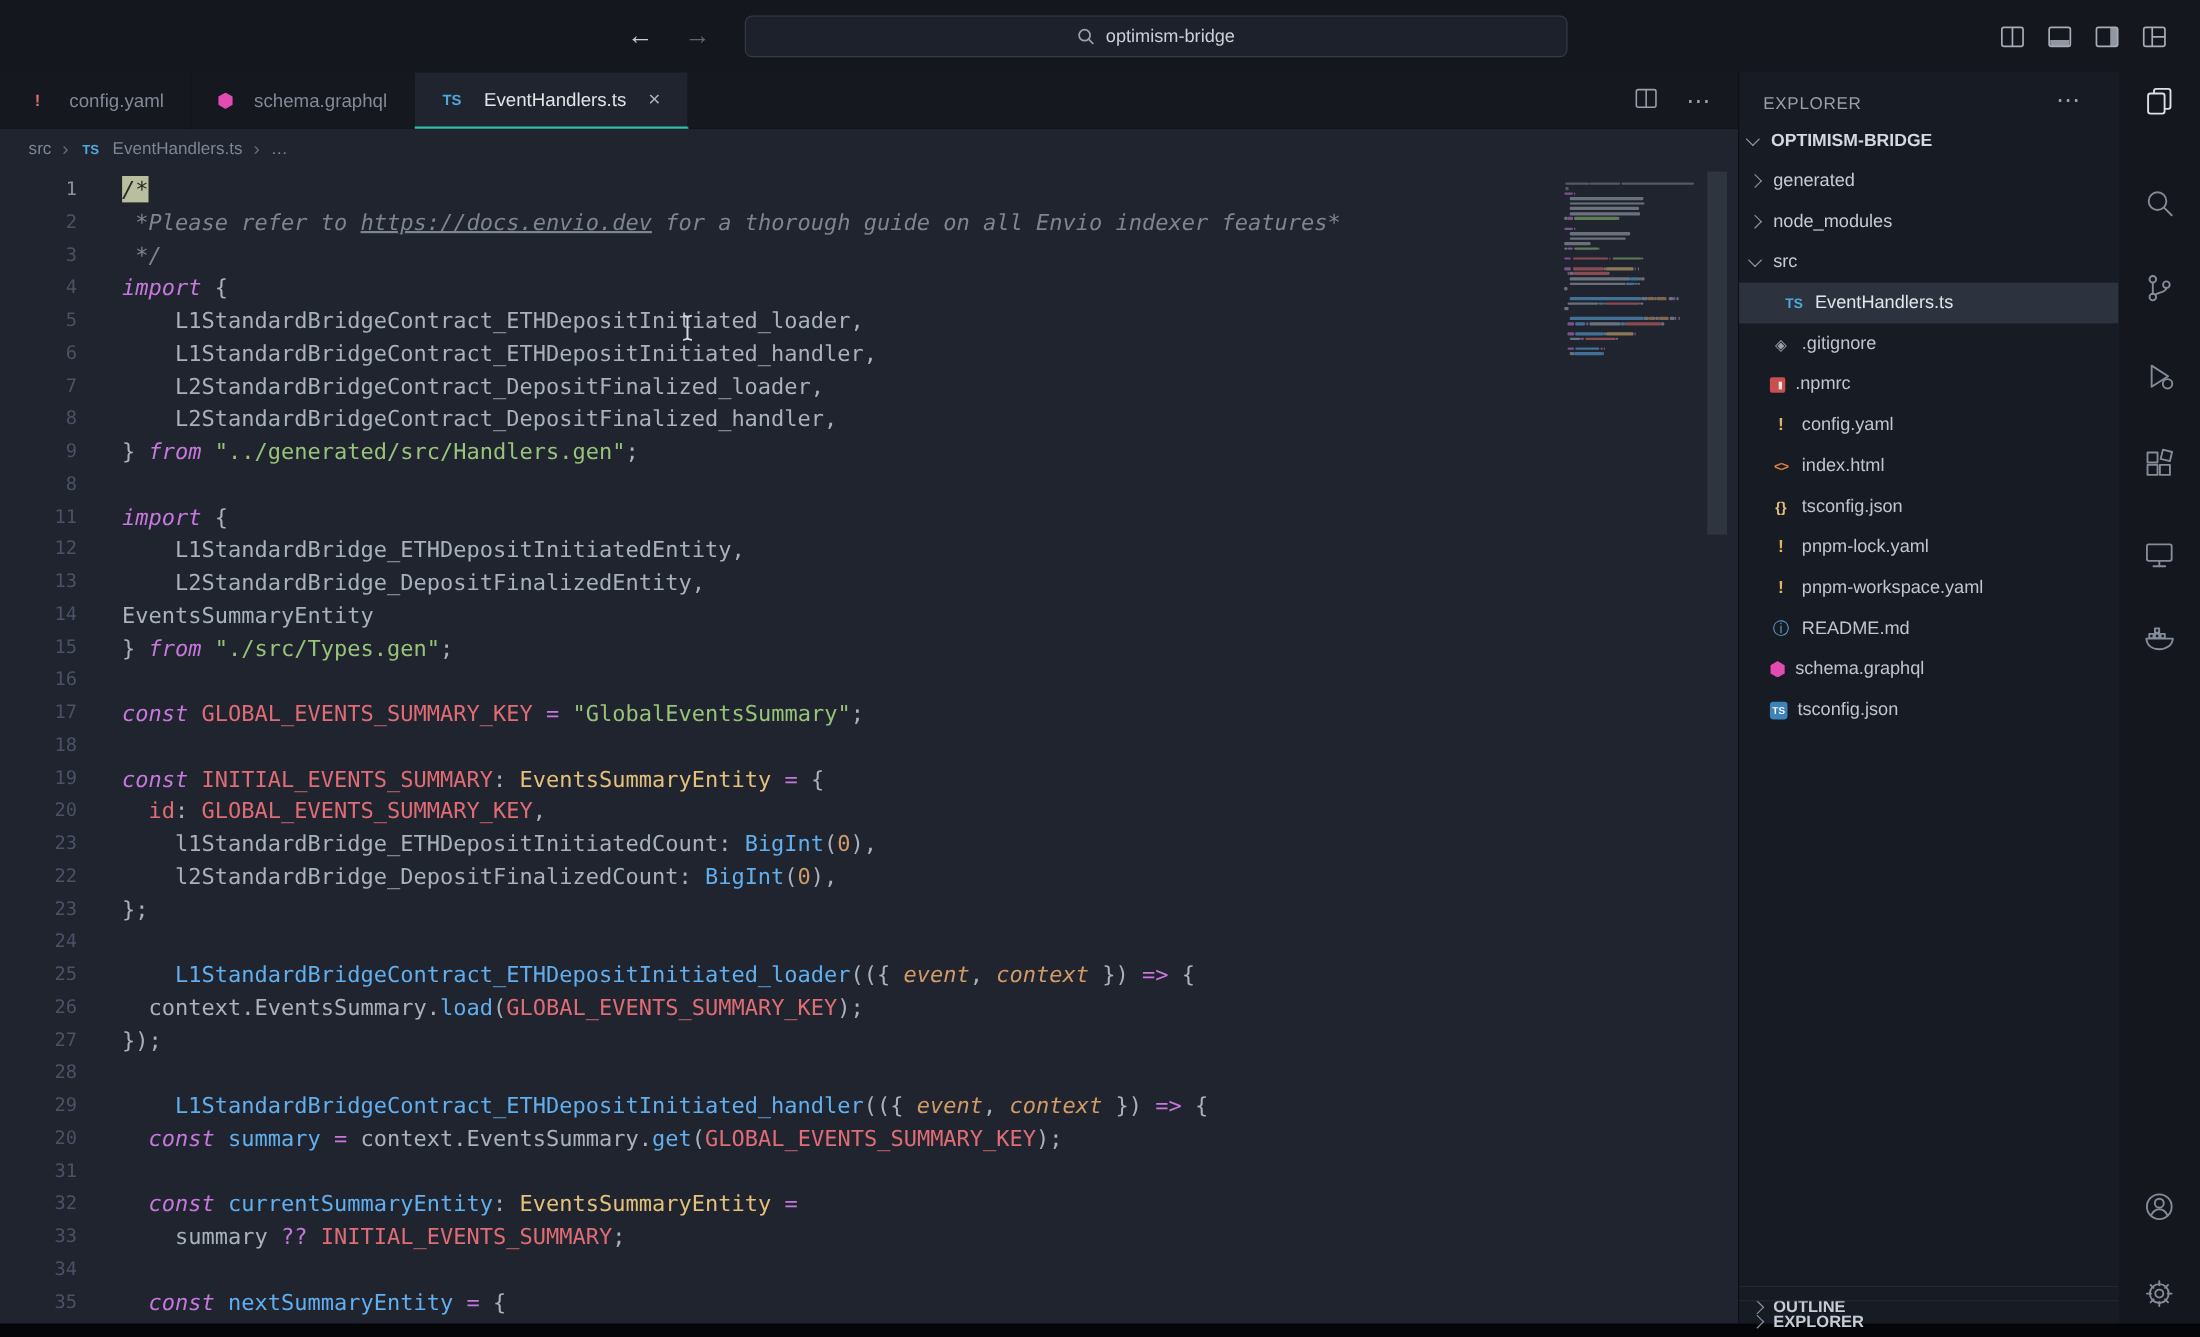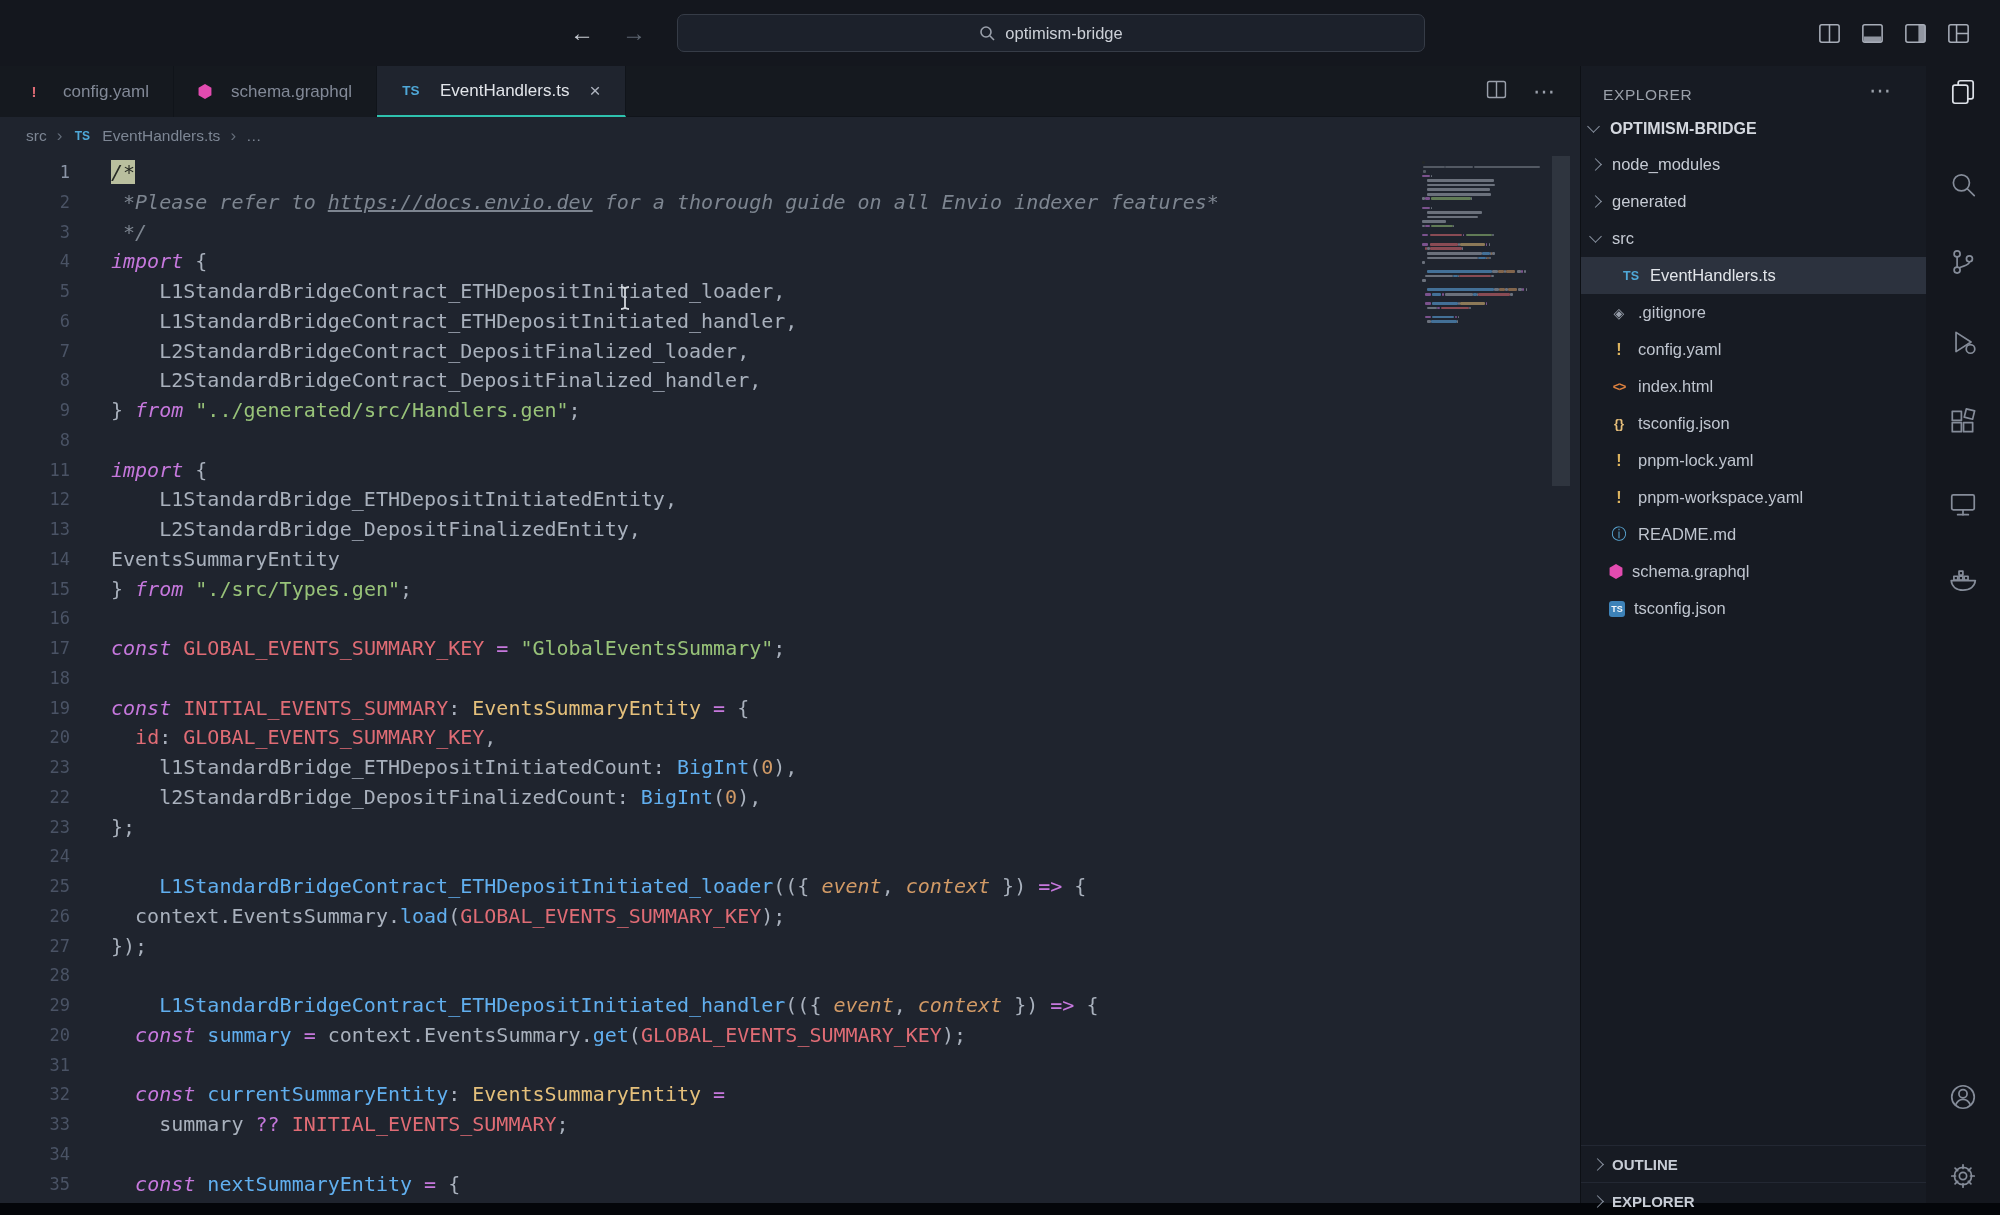--- a/index.html
+++ b/index.html
@@ -341,39 +341,43 @@
       <span>EXPLORER</span>
       <span class="sb-more">⋯</span>
     </div>
     <div class="sb-root">
       <span class="chev down"></span>
       <span>OPTIMISM-BRIDGE</span>
     </div>
     <div class="tree">
         <div class="row folder">
           <span class="chev right"></span>
-          <span class="row-label">node_modules</span>
+          <span class="row-label">generated</span>
         </div>
         <div class="row folder">
           <span class="chev right"></span>
-          <span class="row-label">generated</span>
+          <span class="row-label">node_modules</span>
         </div>
         <div class="row folder">
           <span class="chev down"></span>
           <span class="row-label">src</span>
         </div>
         <div class="row file nested selected">
           <span class="fi fi-ts">TS</span>
           <span class="row-label">EventHandlers.ts</span>
         </div>
         <div class="row file">
           <span class="fi fi-git">◈</span>
           <span class="row-label">.gitignore</span>
         </div>
         <div class="row file">
+          <span class="fi fi-npm"></span>
+          <span class="row-label">.npmrc</span>
+        </div>
+        <div class="row file">
           <span class="fi fi-yaml">!</span>
           <span class="row-label">config.yaml</span>
         </div>
         <div class="row file">
           <span class="fi fi-html">&lt;&gt;</span>
           <span class="row-label">index.html</span>
         </div>
         <div class="row file">
           <span class="fi fi-json">{}</span>
           <span class="row-label">tsconfig.json</span>
@@ -392,21 +396,21 @@
         </div>
         <div class="row file">
           <span class="fi fi-gql"></span>
           <span class="row-label">schema.graphql</span>
         </div>
         <div class="row file">
           <span class="fi fi-tsconfig">TS</span>
           <span class="row-label">tsconfig.json</span>
         </div>
       </div>
-    <div class="sb-section" style="top:1079px">
+    <div class="sb-section" style="top:1103px">
       <span class="chev right"></span>
       <span>OUTLINE</span>
     </div>
     <div class="sb-section" style="top:1116px">
       <span class="chev right"></span>
       <span>EXPLORER</span>
     </div>
   </div>
 
   <div class="abar">

